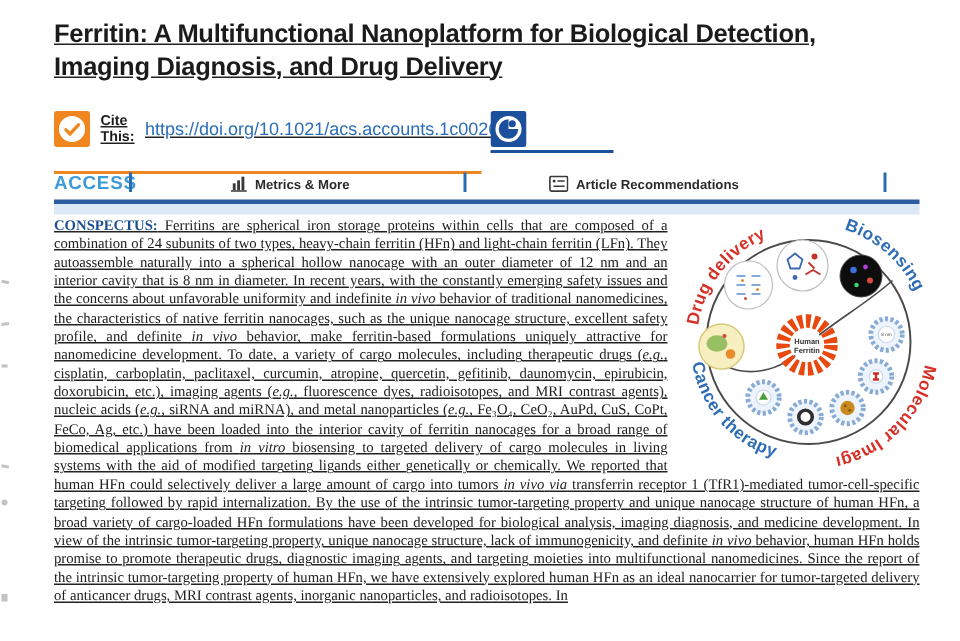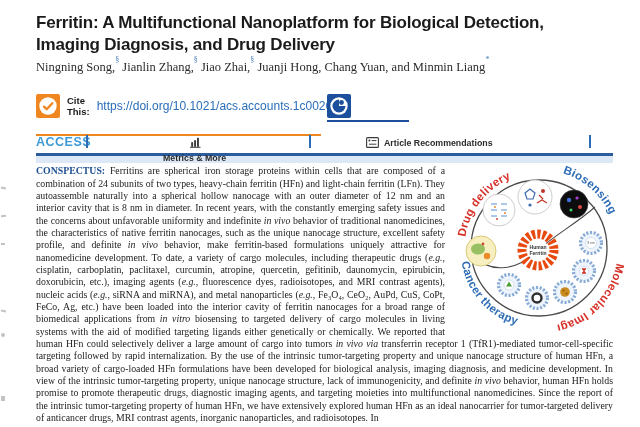--- a/index.html
+++ b/index.html
@@ -1,17 +1,17 @@
 <!DOCTYPE html>
 <html><head>
 <meta charset="utf-8">
 <style>
   html,body{margin:0;padding:0;}
   .page{position:relative;width:640px;height:427px;background:#ffffff;overflow:hidden;
-        font-family:"Liberation Serif",serif;color:#222;}
+        font-family:"Liberation Serif",serif;color:#222;text-decoration:underline;}
   .content{margin:0 27px 0 36px;}
 
   
   .title{margin:12px 0 0 0;font-family:"Liberation Sans",sans-serif;font-weight:700;
          font-size:17px;line-height:21.5px;color:#1b1b1b;letter-spacing:-0.2px;}
   .authors{margin:4px 0 0 0;font-size:12.5px;color:#2b2b2b;}
   .authors sup, .body-text sup{color:#4a7ebb;font-size:64%;position:relative;top:-0.45em;}
 
   
   .badges-row{margin-top:19px;display:flex;align-items:flex-start;height:28px;
@@ -60,21 +60,20 @@
   <div class="artifact" style="top:215px;transform:rotate(-8deg);"></div>
   <div class="artifact" style="top:243px;width:4px;"></div>
   <div class="artifact" style="top:310px;transform:rotate(10deg);"></div>
   <div class="artifact" style="top:333px;width:4px;height:4px;border-radius:2px;"></div>
   <div class="artifact" style="top:396px;width:4px;height:5px;"></div>
 
   <div class="content">
 
     <h1 class="title"><span>Ferritin: A Multifunctional Nanoplatform for Biological Detection,</span><br><span>Imaging Diagnosis, and Drug Delivery</span></h1>
 
-    <p class="authors"><span>Ningning Song,</span><sup>§</sup><span> Jianlin Zhang,</span><sup>§</sup><span> Jiao Zhai,</span><sup>§</sup><span> Juanji Hong, Chang Yuan, and Minmin Liang</span><sup>*</sup></p>
 
     <div class="badges-row">
       <div class="cite-badge">
         <svg class="badge-icon" viewBox="0 0 24 24">
           <rect x="0" y="0" width="24" height="24" rx="2" fill="#f0861f"></rect>
           <circle cx="12" cy="12" r="8.7" fill="#ffffff"></circle>
           <path d="M8 12.6 l2.7 2.7 L16.3 9.2" fill="none" stroke="#f0861f" stroke-width="2.3" stroke-linecap="round" stroke-linejoin="round"></path>
         </svg>
         <span class="cite-label">Cite This:</span>
         <a class="doi-link" href="#">https://doi.org/10.1021/acs.accounts.1c00267</a>
@@ -85,21 +84,21 @@
           <circle cx="12" cy="12" r="8.7" fill="#ffffff"></circle>
           <path d="M12 5.5 a6.5 6.5 0 1 0 6.5 6.5 L12 12 Z" fill="#1c4f9c"></path>
           <circle cx="14.5" cy="8.5" r="2.4" fill="#1c4f9c"></circle>
         </svg>
       </div>
     </div>
 
     <div class="access-bar">
       <span class="access-label">ACCESS</span>
       <span class="vsep" style="left:50px;"></span>
-      <span class="bar-item" style="left:127px;flex-direction:column;">
+      <span class="bar-item" style="left:117px;">
         <svg width="12" height="11" viewBox="0 0 12 11">
           <path d="M1 10.3 h10.5" stroke="#3a3a3a" stroke-width="1"></path>
           <rect x="2.2" y="5.2" width="1.9" height="4.6" fill="#3a3a3a"></rect>
           <rect x="5.1" y="3.2" width="1.9" height="6.6" fill="#3a3a3a"></rect>
           <rect x="8.0" y="0.8" width="1.9" height="9" fill="#3a3a3a"></rect>
         </svg>
         <span>Metrics &amp; More</span>
       </span>
       <span class="vsep" style="left:273px;"></span>
       <span class="bar-item" style="left:330px;">

